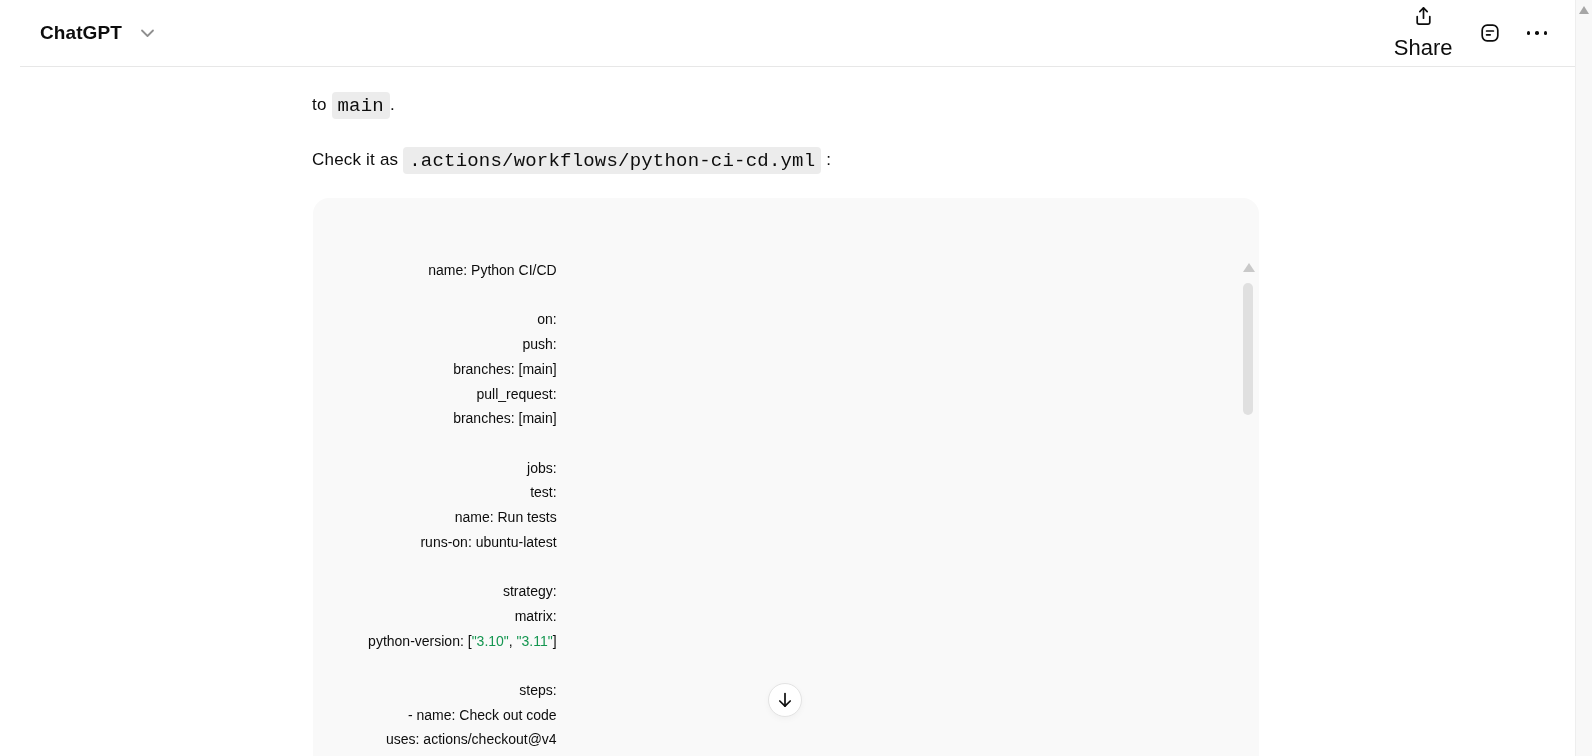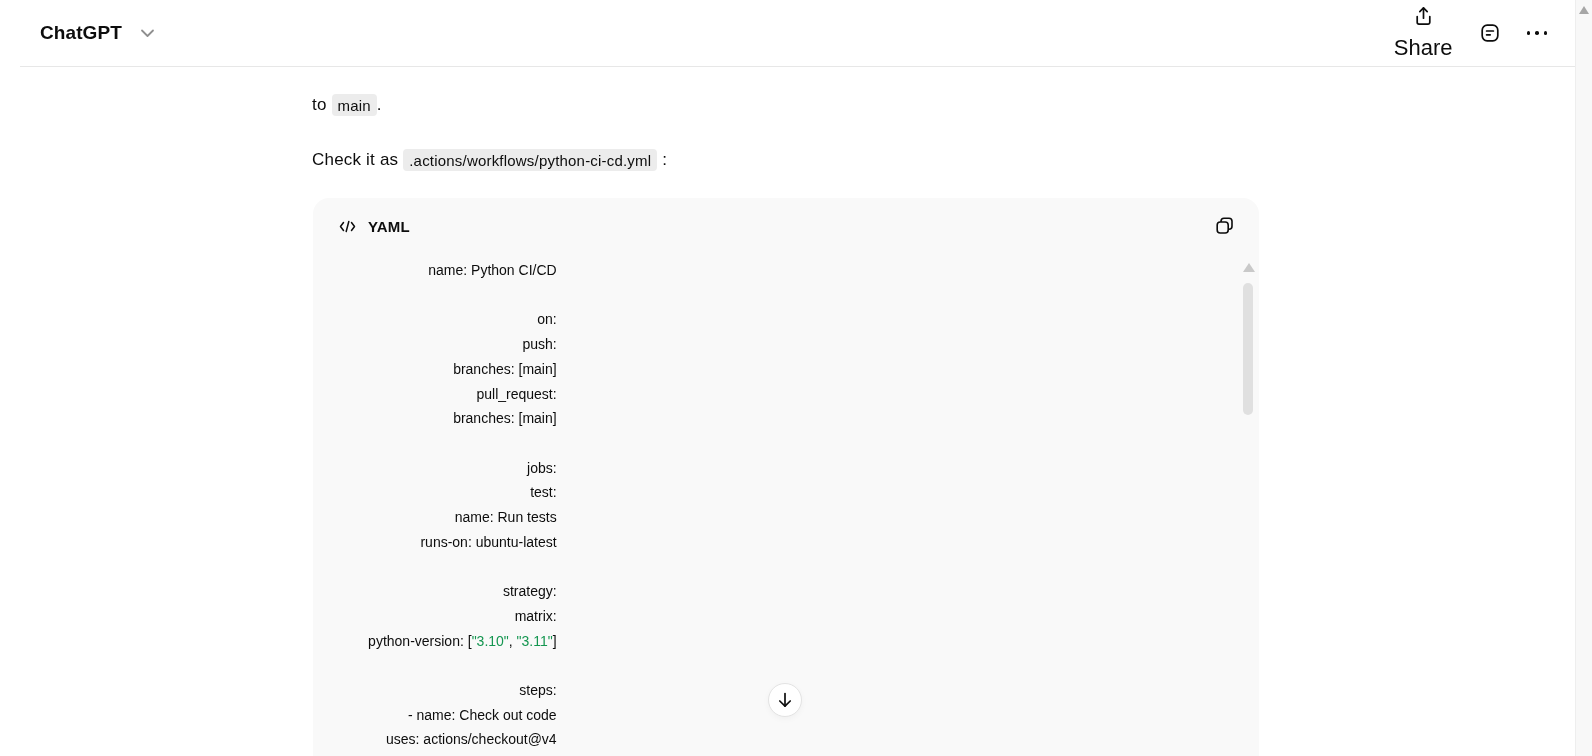--- a/index.html
+++ b/index.html
@@ -23,21 +23,21 @@
   .top-actions{display:flex;align-items:center;gap:26px;}
   .share-btn{display:flex;align-items:center;gap:9px;background:none;border:none;font-family:inherit;font-size:22px;color:var(--text-primary);cursor:pointer;flex-direction:column;}
   .icon-btn{background:none;border:none;cursor:pointer;display:flex;align-items:center;justify-content:center;padding:0;}
   .dots{display:flex;gap:5px;align-items:center;}
   .dots i{width:3.5px;height:3.5px;border-radius:50%;background:#0d0d0d;display:block;}
 
   
   .para{position:absolute;left:312px;width:960px;font-size:17px;line-height:31px;letter-spacing:.2px;color:var(--text-primary);}
   .para-1{top:58px;}
   .para-2{top:144px;}
-  .inline-code{font-family:Liberation Sans, sans-serif;font-size:15px;background:var(--inline-code-bg);border-radius:4px;padding:2.5px 6px;white-space:nowrap;}
+  .inline-code{font-family:Liberation Mono, monospace;font-size:19px;background:var(--inline-code-bg);border-radius:4px;padding:2.5px 6px;white-space:nowrap;}
 
   
   .code-block{position:absolute;left:313px;top:198px;width:946px;height:600px;background:var(--code-block-bg);border-radius:16px;}
   .code-header{position:absolute;left:0;top:0;width:100%;height:56px;display:flex;align-items:center;padding:0 22px 0 26px;}
   .code-lang{display:flex;align-items:center;gap:12px;}
   .code-lang .lang-label{font-size:15px;font-weight:700;letter-spacing:.2px;}
   .copy-btn{margin-left:auto;background:none;border:none;cursor:pointer;display:flex;padding:2px;}
   .code-content{position:absolute;left:24px;top:60px;font-family:Liberation Sans, sans-serif;font-size:14px;line-height:24.7px;white-space:pre;color:var(--text-primary);text-align:right;}
   .tok-string{color:var(--code-string-green);}
 
@@ -103,40 +103,20 @@
     <p class="para para-1">
       <br>
       <span>to </span><code class="inline-code">main</code><span>.</span>
     </p>
 
     <p class="para para-2">
       <span>Check it as </span><code class="inline-code">.actions/workflows/python-ci-cd.yml</code> <span>:</span>
     </p>
 
     <section class="code-block">
-      <div class="code-header">
-        <div class="code-lang">
-          <span>
-            <svg width="17" height="13" viewBox="0 0 17 13" fill="none" stroke="#0d0d0d" stroke-width="1.5" stroke-linecap="round" stroke-linejoin="round">
-              <path d="M4.5 2.5 L1.5 6.5 L4.5 10.5"></path>
-              <path d="M12.5 2.5 L15.5 6.5 L12.5 10.5"></path>
-              <path d="M9.8 1.5 L7.2 11.5"></path>
-            </svg>
-          </span>
-          <span class="lang-label">YAML</span>
-        </div>
-        <button class="copy-btn">
-          <span>
-            <svg width="20" height="20" viewBox="0 0 20 20">
-              <rect x="6" y="2.2" width="11" height="11" rx="3" fill="none" stroke="#0d0d0d" stroke-width="1.6"></rect>
-              <rect x="2.2" y="6" width="11" height="11" rx="3" fill="#f9f9f9" stroke="#0d0d0d" stroke-width="1.6"></rect>
-            </svg>
-          </span>
-        </button>
-      </div>
       <pre class="code-content"><div><span>name: Python CI/CD</span></div><div>&nbsp;</div><div><span>on:</span></div><div><span>  push:</span></div><div><span>    branches: [main]</span></div><div><span>  pull_request:</span></div><div><span>    branches: [main]</span></div><div>&nbsp;</div><div><span>jobs:</span></div><div><span>  test:</span></div><div><span>    name: Run tests</span></div><div><span>    runs-on: ubuntu-latest</span></div><div>&nbsp;</div><div><span>    strategy:</span></div><div><span>      matrix:</span></div><div><span>        python-version: [</span><span class="tok-string">"3.10"</span><span>, </span><span class="tok-string">"3.11"</span><span>]</span></div><div>&nbsp;</div><div><span>    steps:</span></div><div><span>      - name: Check out code</span></div><div><span>        uses: actions/checkout@v4</span></div></pre>
     </section>
 
     <div class="cb-scroll-up"></div>
     <div class="cb-scroll-thumb"></div>
 
     <button class="scroll-bottom-btn">
       <span>
         <svg width="18" height="18" viewBox="0 0 18 18" fill="none" stroke="#0d0d0d" stroke-width="1.7" stroke-linecap="round" stroke-linejoin="round">
           <path d="M9 2.5 V15"></path>

